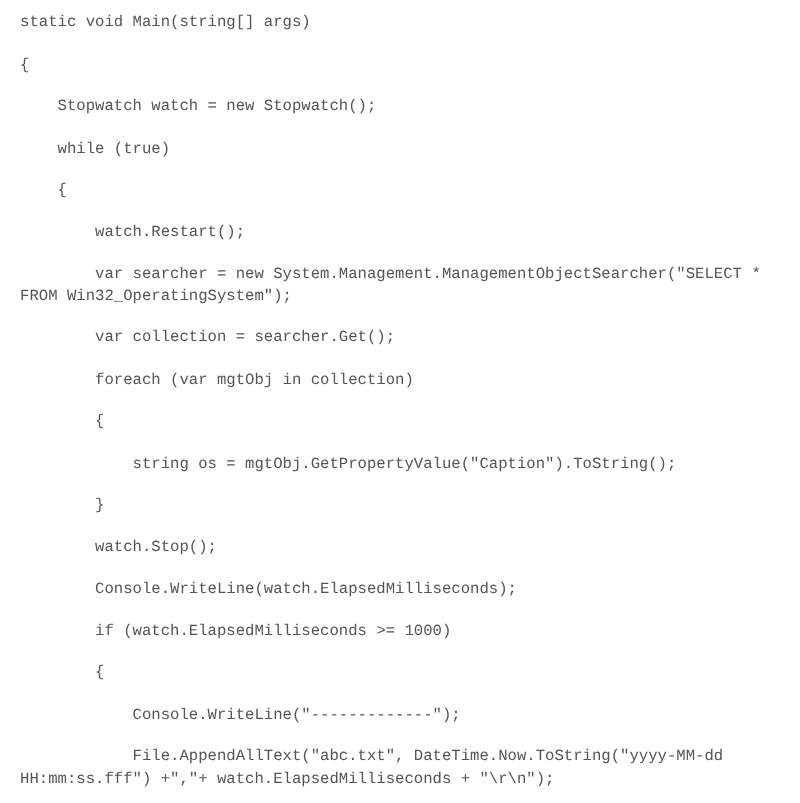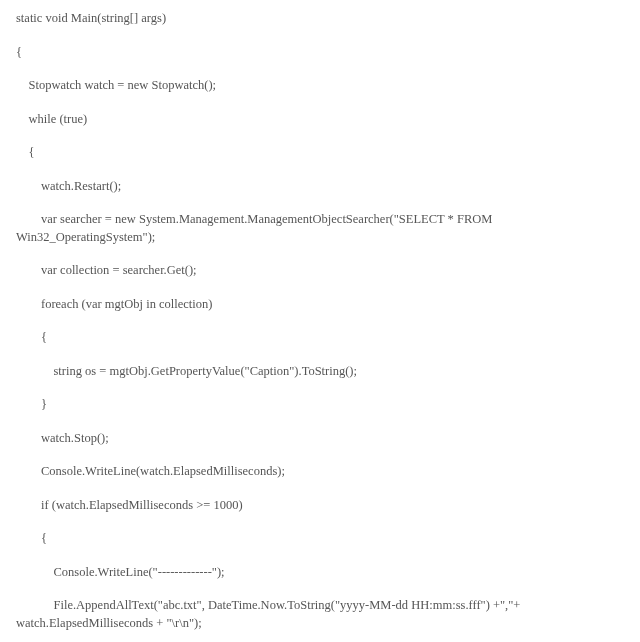--- a/index.html
+++ b/index.html
@@ -12,21 +12,21 @@
       font-family: Consolas, Monaco, 'Courier New', monospace;
       font-size: 12.5px;
       color: #555555;
       padding: 10px 16px;
       line-height: 1.4;
       width: 640px;
     }
     pre {
       white-space: pre-wrap;
       word-wrap: break-word;
-      font-family: Liberation Serif, serif;
+      font-family: Liberation Mono, monospace;
     }
     .code-line {
       display: block;
       margin-bottom: 16px;
     }
     .code-line:last-child {
       margin-bottom: 0;
     }
   </style>
 </head>

